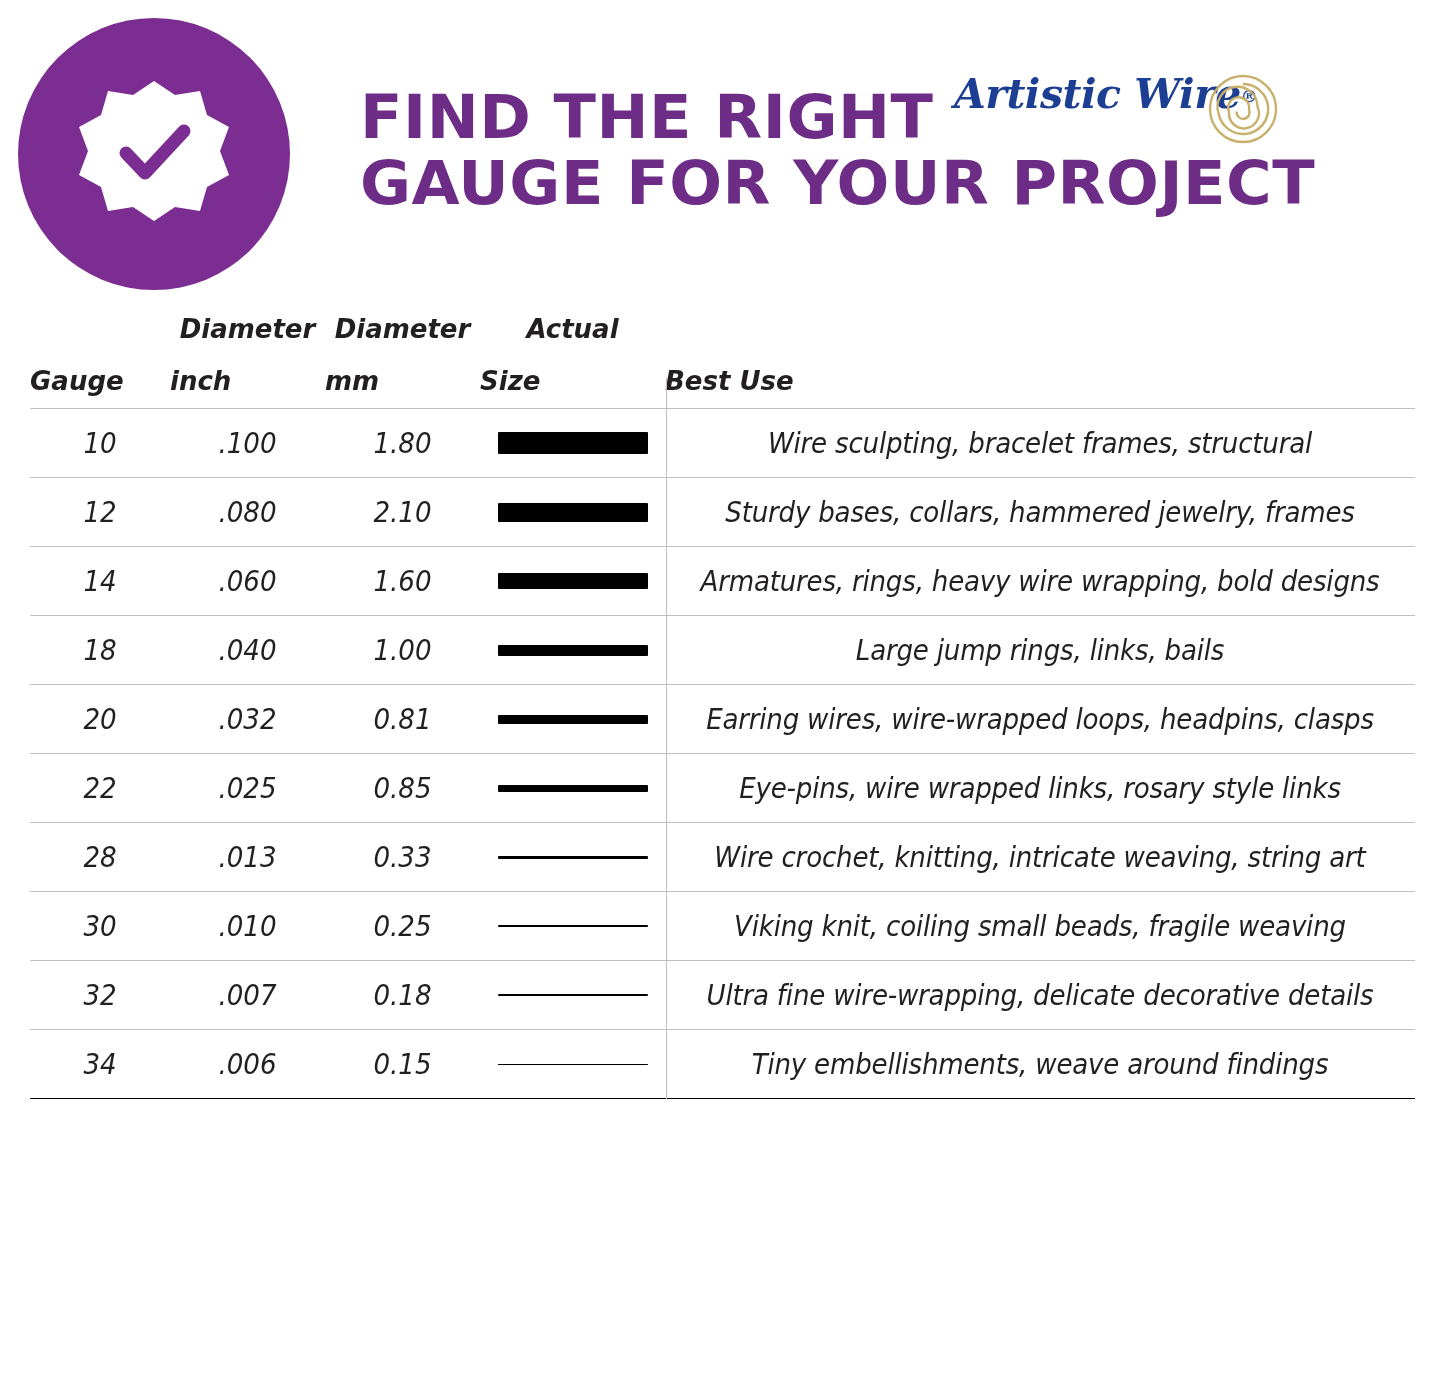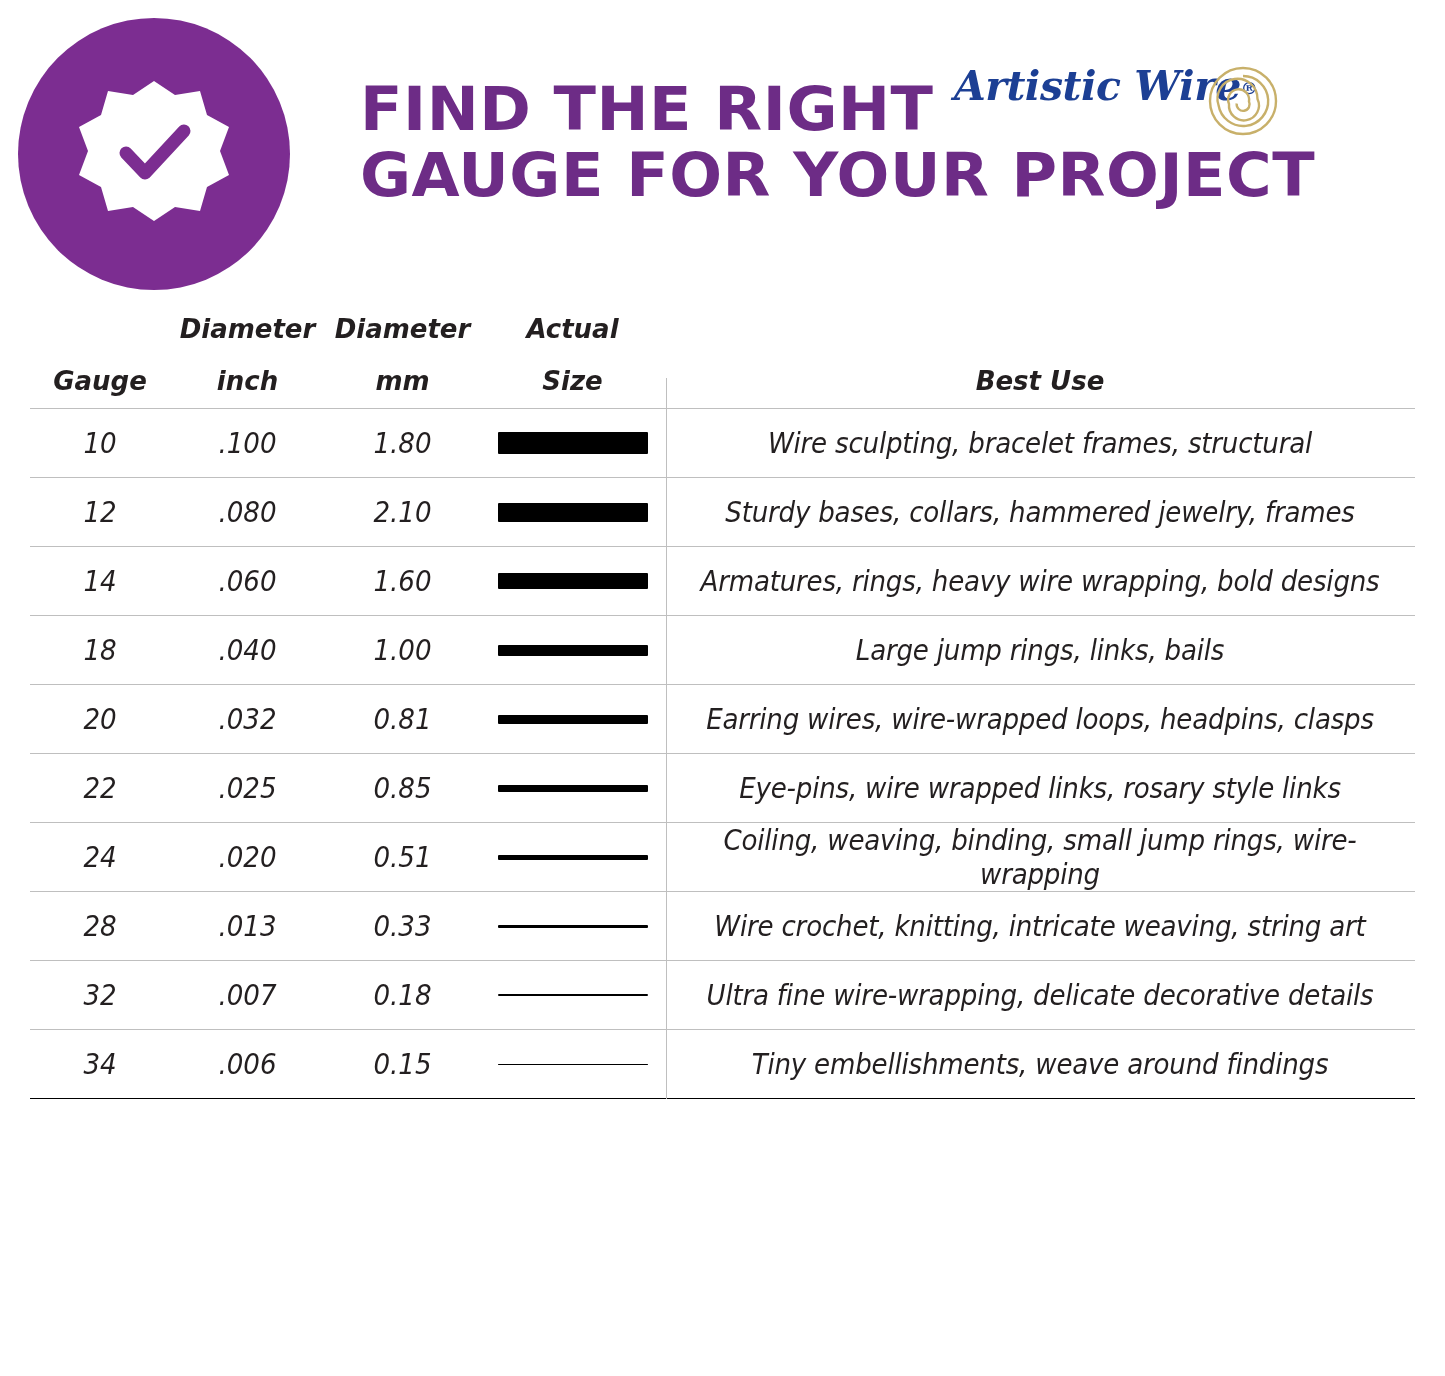--- a/index.html
+++ b/index.html
@@ -40,21 +40,21 @@
     left: 50%;
     top: 50%;
     width: 150px;
     height: 150px;
     margin-left: -75px;
     margin-top: -75px;
   }
   .title-block {
     position: absolute;
     left: 360px;
-    top: 76px;
+    top: 84px;
     width: 1060px;
   }
   .title-line {
     font-family: "DejaVu Sans", sans-serif;
     font-weight: bold;
     font-size: 61px;
     letter-spacing: 0.5px;
     line-height: 1.08;
     color: #6d2c86;
     text-transform: uppercase;
@@ -114,21 +114,21 @@
     text-align: center;
     padding: 0 0 4px 0;
     border: none;
     vertical-align: bottom;
     height: 44px;
   }
   .hdr-bot td {
     font-family: "DejaVu Sans", sans-serif;
     font-weight: bold;
     font-size: 26px;
-    text-align: center;
+    text-align: left;
     padding: 0 0 12px 0;
     border: none;
     vertical-align: bottom;
     height: 48px;
   }
   tr.row td {
     border-top: 1px solid #bfbfbf;
     height: 68px;
     font-family: "DejaVu Sans Condensed", "DejaVu Sans", sans-serif;
     font-size: 29px;
@@ -269,36 +269,36 @@
         <tr class="row">
           <td class="num">22</td>
           <td class="num">.025</td>
           <td class="num">0.85</td>
           <td class="bar-cell">
             <div class="bar" style="height: 7px;"></div>
           </td>
           <td class="use">Eye-pins, wire wrapped links, rosary style links</td>
         </tr>
         <tr class="row">
-          <td class="num">24</td>
-          <td class="num">.020</td>
-          <td class="num">0.51</td>
-          <td class="bar-cell">
-            <div class="bar" style="height: 5px;"></div>
-          </td>
-          <td class="use">Coiling, weaving, binding, small jump rings, wire-wrapping</td>
-        </tr>
-        <tr class="row">
           <td class="num">28</td>
           <td class="num">.013</td>
           <td class="num">0.33</td>
           <td class="bar-cell">
             <div class="bar" style="height: 3px;"></div>
           </td>
           <td class="use">Wire crochet, knitting, intricate weaving, string art</td>
+        </tr>
+        <tr class="row">
+          <td class="num">30</td>
+          <td class="num">.010</td>
+          <td class="num">0.25</td>
+          <td class="bar-cell">
+            <div class="bar" style="height: 2px;"></div>
+          </td>
+          <td class="use">Viking knit, coiling small beads, fragile weaving</td>
         </tr>
         <tr class="row">
           <td class="num">32</td>
           <td class="num">.007</td>
           <td class="num">0.18</td>
           <td class="bar-cell">
             <div class="bar" style="height: 2px;"></div>
           </td>
           <td class="use">Ultra fine wire-wrapping, delicate decorative details</td>
         </tr>

